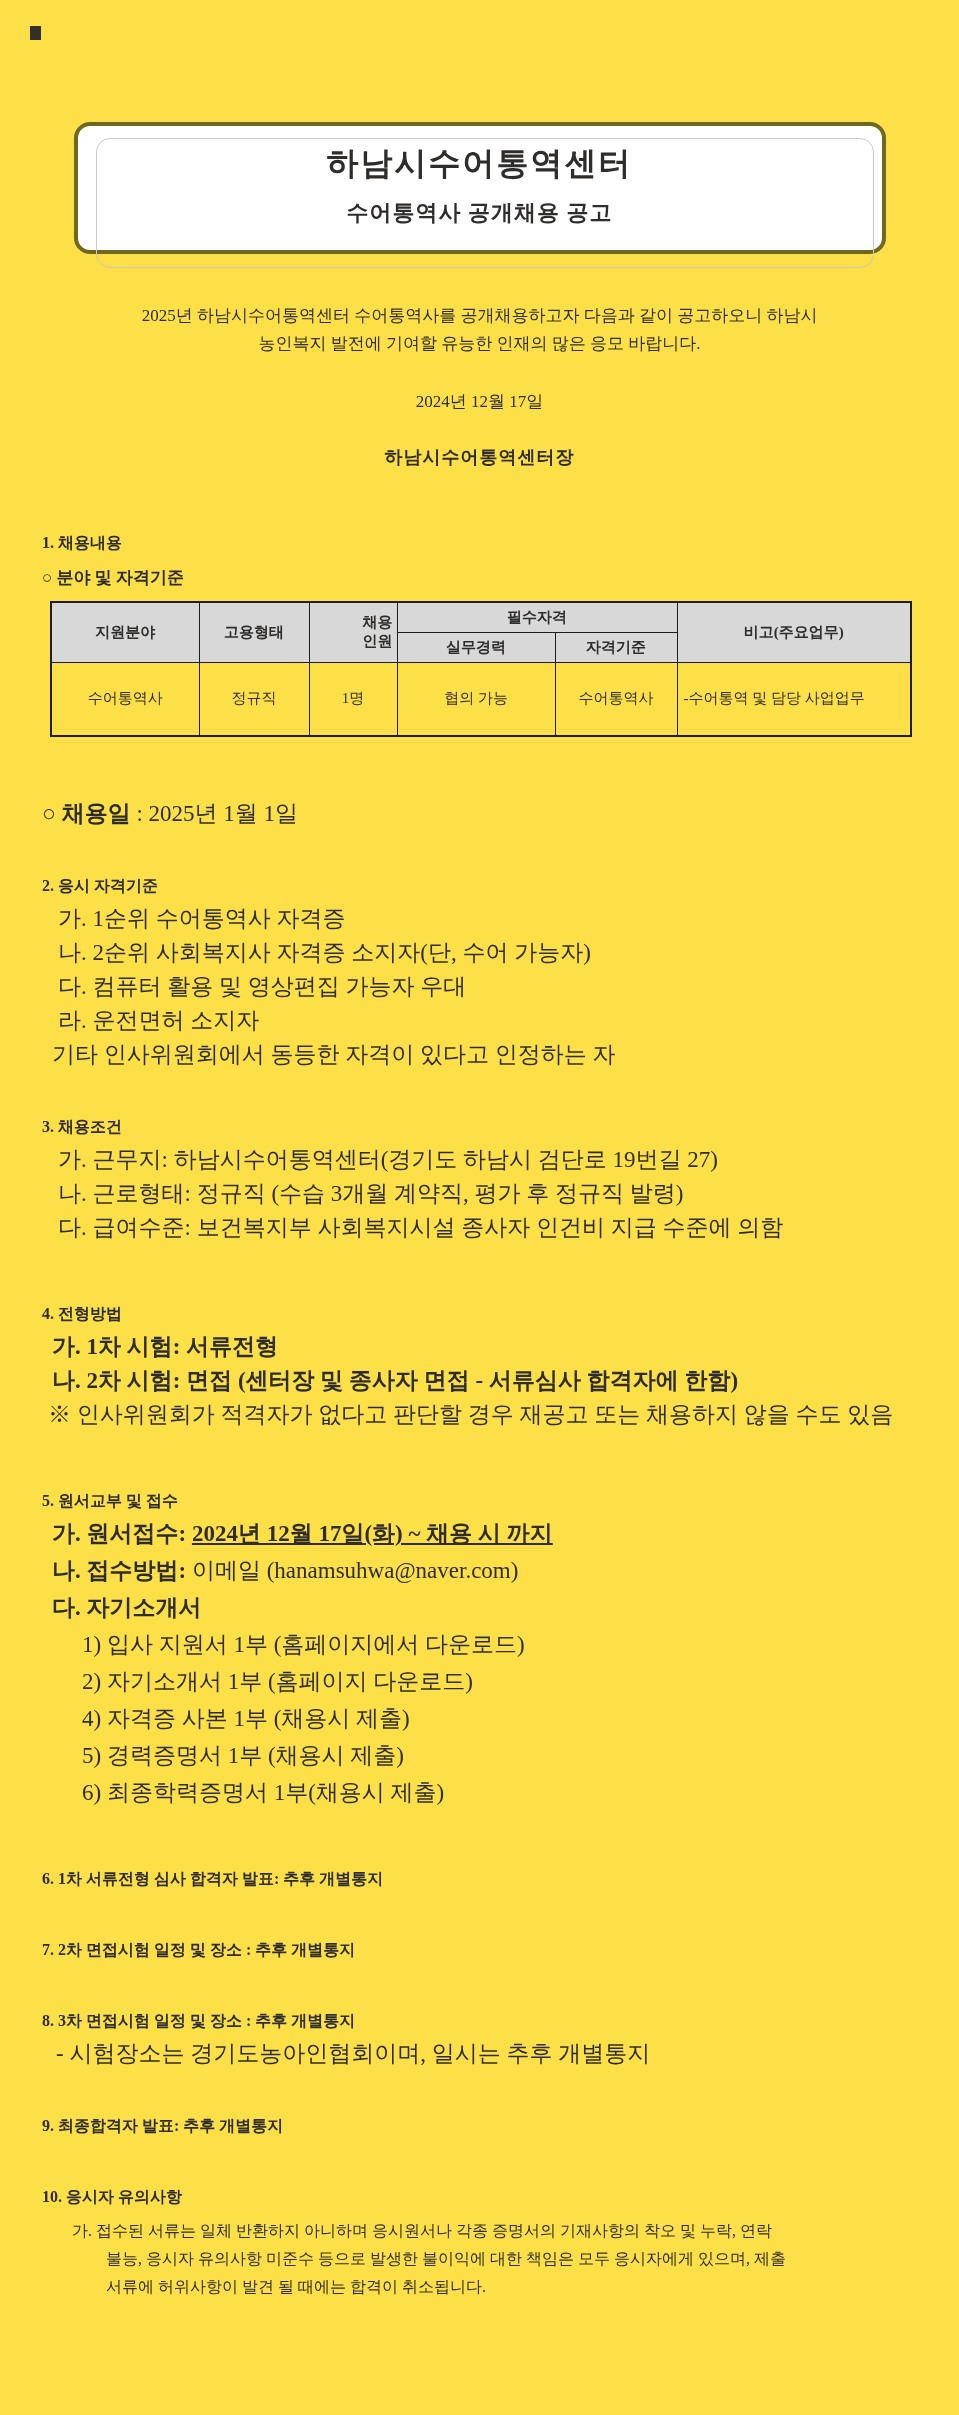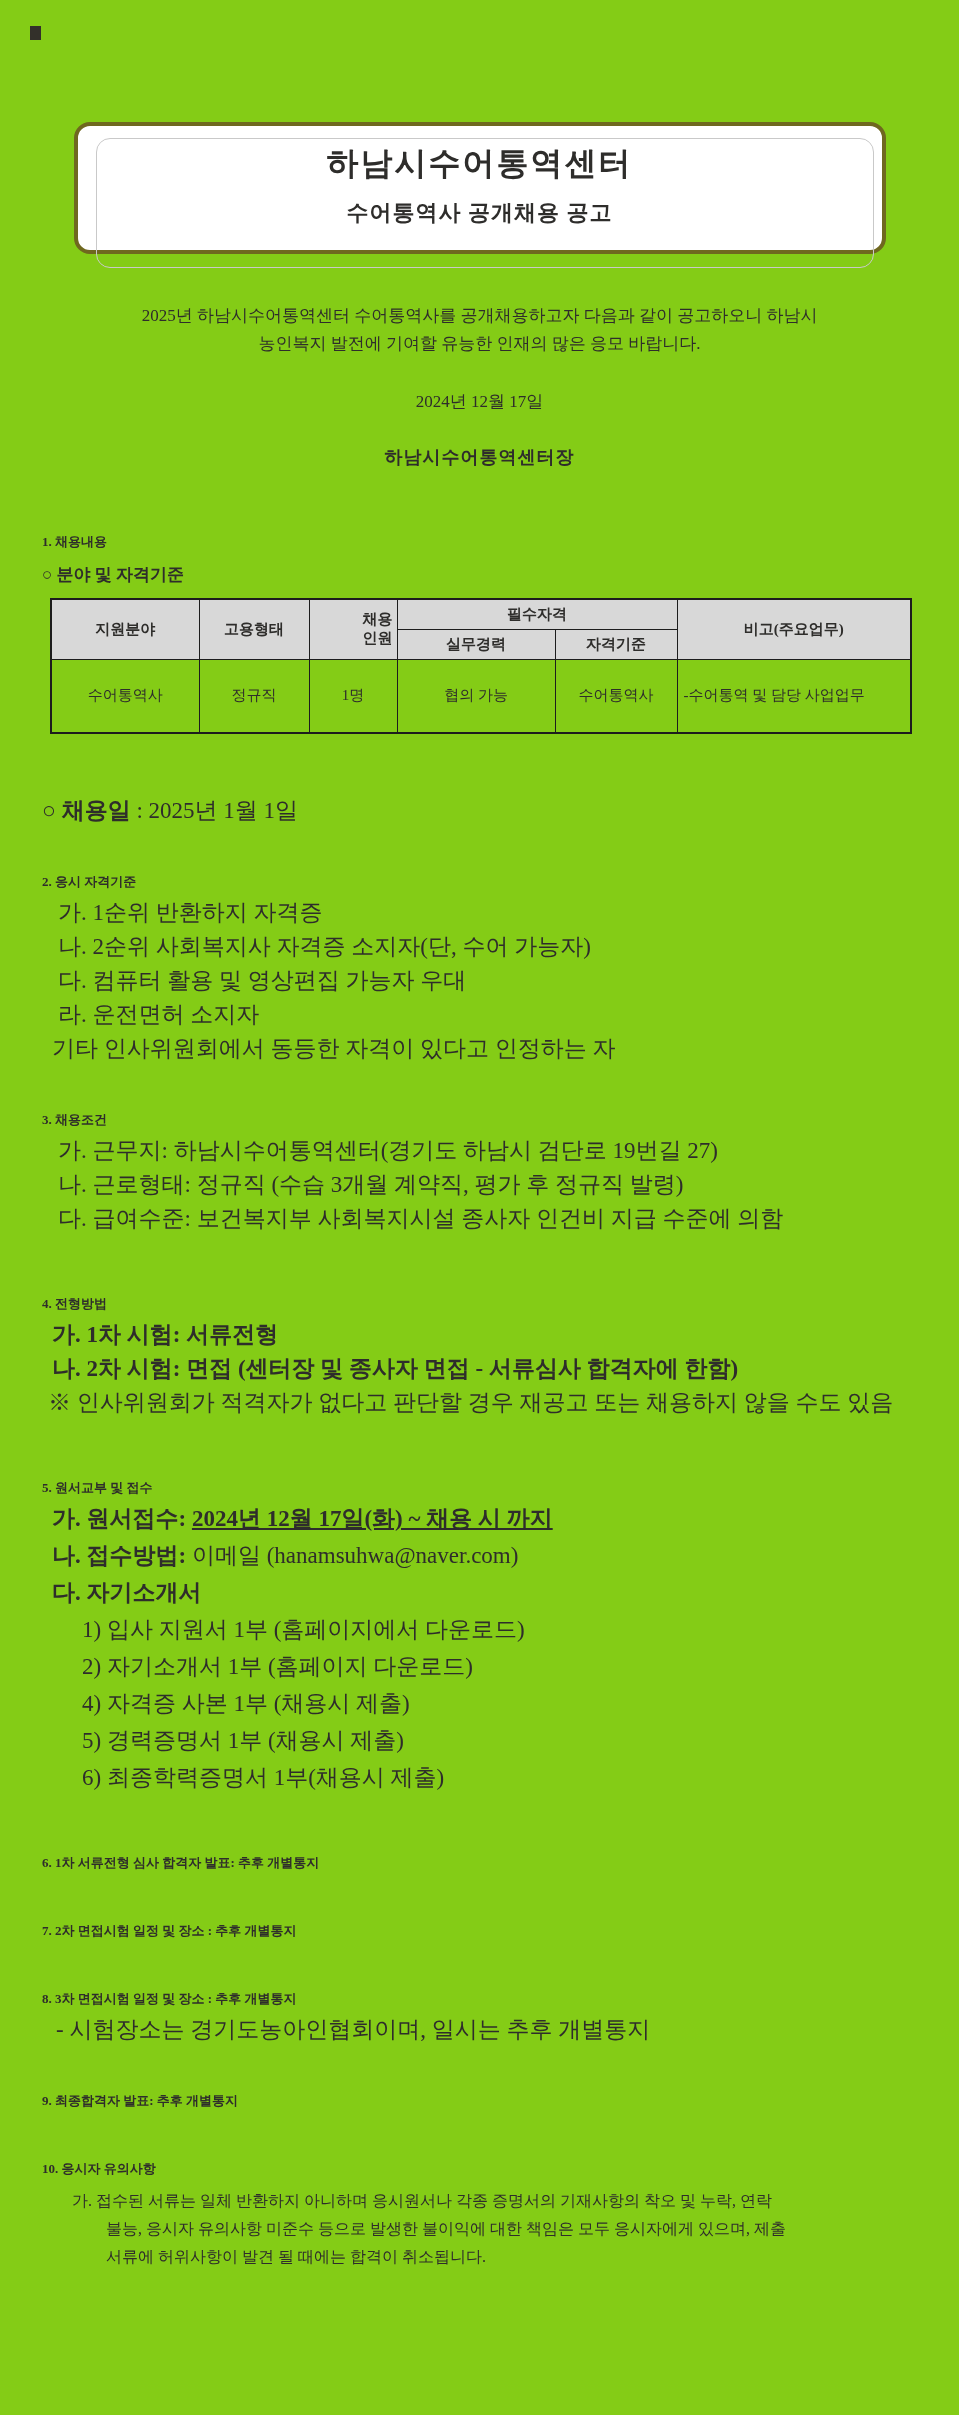--- a/index.html
+++ b/index.html
@@ -4,21 +4,21 @@
 <style>
   html, body {
     margin: 0;
     padding: 0;
     background: #ffffff;
   }
   .page {
     position: relative;
     width: 959px;
     height: 2415px;
-    background: #84cc16;
+    background: #fde047;
     font-family: "Liberation Serif", "DejaVu Serif", serif;
     color: #2e2d2b;
     overflow: hidden;
   }
   .corner-mark {
     position: absolute;
     left: 30px;
     top: 26px;
     width: 11px;
     height: 14px;
@@ -71,21 +71,21 @@
   .signer-line {
     margin-top: 32px;
     text-align: center;
     font-size: 18px;
     font-weight: bold;
     letter-spacing: 1px;
   }
   
   .sec-heading {
     margin: 0 0 0 42px;
-    font-size: 13px;
+    font-size: 16px;
     font-weight: bold;
   }
   .bullet-line {
     margin-left: 42px;
     font-size: 17px;
     font-weight: bold;
   }
   .item {
     margin-left: 58px;
     font-size: 23px;
@@ -190,21 +190,21 @@
       <td class="note-cell">-수어통역 및 담당 사업업무</td>
     </tr>
   </tbody>
     </table>
 
   <div class="item mt-xl" style="margin-left:42px;">
     <span class="bold">○ </span><span class="bold">채용일</span><span> : 2025년 1월 1일</span>
   </div>
 
   <div class="sec-heading mt-lg">2. 응시 자격기준</div>
-  <div class="item mt-xs">가. 1순위 반환하지 자격증</div>
+  <div class="item mt-xs">가. 1순위 수어통역사 자격증</div>
   <div class="item mt-xs">나. 2순위 사회복지사 자격증 소지자(단, 수어 가능자)</div>
   <div class="item mt-xs">다. 컴퓨터 활용 및 영상편집 가능자 우대</div>
   <div class="item mt-xs">라. 운전면허 소지자</div>
   <div class="item mt-xs" style="margin-left:52px;">기타 인사위원회에서 동등한 자격이 있다고 인정하는 자</div>
 
   <div class="sec-heading mt-lg">3. 채용조건</div>
   <div class="item mt-xs">가. 근무지: 하남시수어통역센터(경기도 하남시 검단로 19번길 27)</div>
   <div class="item mt-xs">나. 근로형태: 정규직 (수습 3개월 계약직, 평가 후 정규직 발령)</div>
   <div class="item mt-xs">다. 급여수준: 보건복지부 사회복지시설 종사자 인건비 지급 수준에 의함</div>
 

